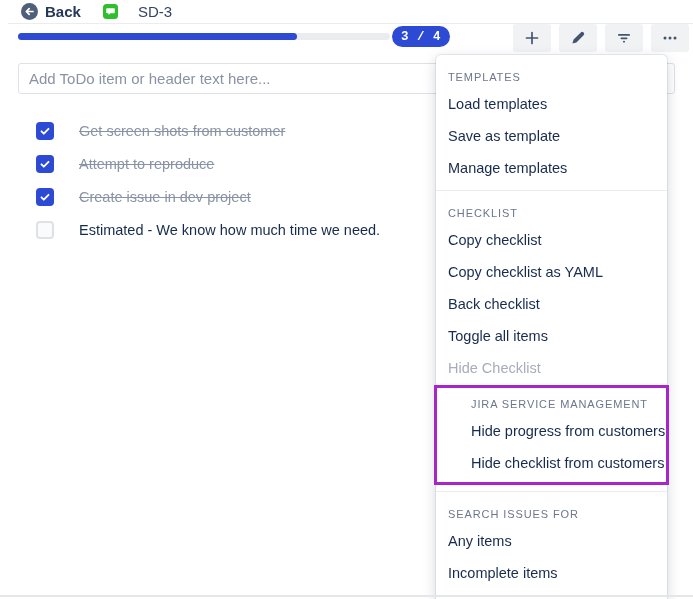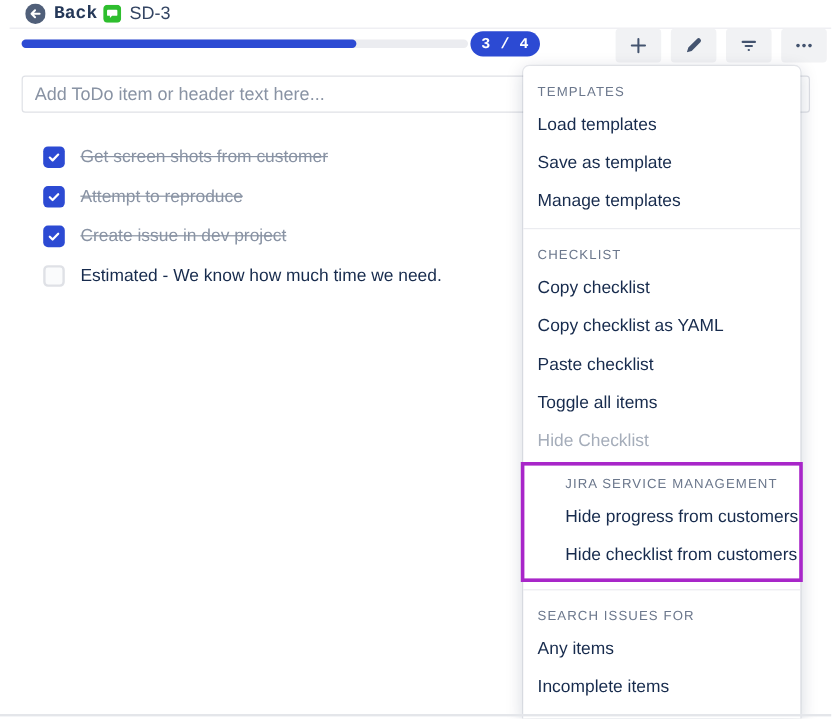--- a/index.html
+++ b/index.html
@@ -2,41 +2,41 @@
 <html><head>
 <meta charset="utf-8">
 <style>
   * { margin:0; padding:0; box-sizing:border-box; }
   html,body { background:#fff; }
   body { font-family:"Liberation Sans", sans-serif; color:#172B4D; }
   .stage { position:relative; width:693px; height:599px; background:#fff; overflow:hidden; }
 
   
   .header { position:absolute; top:0; left:0; right:0; height:23px; }
-  .back-btn { position:absolute; left:21px; top:3px; display:flex; align-items:center; gap:7px; cursor:pointer; background:none; border:none; font-family:Liberation Mono, monospace; }
+  .back-btn { position:absolute; left:21px; top:3px; display:flex; align-items:center; gap:7px; cursor:pointer; background:none; border:none; font-family:Liberation Sans, sans-serif; }
   .back-btn .lbl { font-size:15px; font-weight:700; color:#253858; }
-  .issue-chip { position:absolute; left:86px; top:3px; display:flex; align-items:center; gap:7px;text-align:center; }
+  .issue-chip { position:absolute; left:103px; top:3px; display:flex; align-items:center; gap:20px;text-align:center; }
   .issue-chip .key { font-size:15px; color:#344563; }
   .hairline-top { position:absolute; top:23px; left:8px; right:0; height:1px; background:#EBECF0; }
 
   
   .progress-track { position:absolute; left:18px; top:33px; width:372px; height:7px; border-radius:4px; background:#EBECF0; }
   .progress-fill { height:100%; border-radius:4px; background:#2C4AD3; }
   .progress-badge { position:absolute; left:392px; top:26px; height:21px; min-width:44px; padding:0 9px; border-radius:11px; background:#2C4AD3; color:#fff; font-size:12.5px; font-weight:700; display:flex; align-items:center; justify-content:center; letter-spacing:.5px;font-family:Liberation Mono, monospace; }
 
   .toolbar { position:absolute; top:24px; right:4px; display:flex; gap:8px; }
   .tool-btn { width:38px; height:28px; border:none; border-radius:3px; background:#F1F2F4; display:flex; align-items:center; justify-content:center; cursor:pointer; }
 
   
   .composer { position:absolute; left:18px; top:63px; width:657px; height:31px; border:1px solid #DFE1E6; border-radius:3px; padding:0 10px; font-size:15px; color:#172B4D; font-family:inherit; outline:none; }
   .composer::placeholder { color:#8993A4; }
 
   
   .checklist { position:absolute; left:36px; top:114px; right:240px; }
-  .check-row { height:33px; display:flex; align-items:center; gap:13px; }
+  .check-row { height:33px; display:flex; align-items:center; gap:25px; }
   .checkbox { width:18px; height:18px; border-radius:4px; flex:0 0 auto; cursor:pointer; display:flex; align-items:center; justify-content:center; }
   .checkbox.checked { background:#2C4AD3; }
   .checkbox.unchecked { background:#FAFBFC; border:2px solid #DFE1E6; }
   .check-label { font-size:14.5px; color:#172B4D; }
   .check-row.done .check-label { color:#8993A4; text-decoration:line-through; }
 
   
   .menu-panel { position:absolute; left:436px; top:55px; width:231px; height:544px; background:#fff; border-radius:5px 5px 0 0; box-shadow:0 0 0 1px rgba(9,30,66,.08), 0 4px 14px rgba(9,30,66,.18); padding-top:6px; z-index:5; }
   .menu-section-title { padding:10px 12px 5px; font-size:11px; font-weight:400; color:#6B778C; letter-spacing:.9px; }
   .menu-item { height:32px; line-height:32px; padding:0 12px; font-size:14.5px; color:#172B4D; cursor:pointer; white-space:nowrap; }
@@ -155,21 +155,21 @@
       <div class="menu-item">Save as template</div>
       <div class="menu-item">Manage templates</div>
     </div>
 
     <div class="menu-divider"></div>
 
     <div class="menu-section">
       <div class="menu-section-title">CHECKLIST</div>
       <div class="menu-item">Copy checklist</div>
       <div class="menu-item">Copy checklist as YAML</div>
-      <div class="menu-item">Paste checklist</div>
+      <div class="menu-item">Back checklist</div>
       <div class="menu-item">Toggle all items</div>
       <div class="menu-item disabled">Hide Checklist</div>
     </div>
 
     <div class="menu-section highlighted" style="border-color: rgb(168, 38, 201);">
       <div class="menu-section-title">JIRA SERVICE MANAGEMENT</div>
       <div class="menu-item">Hide progress from customers</div>
       <div class="menu-item">Hide checklist from customers</div>
     </div>
 

